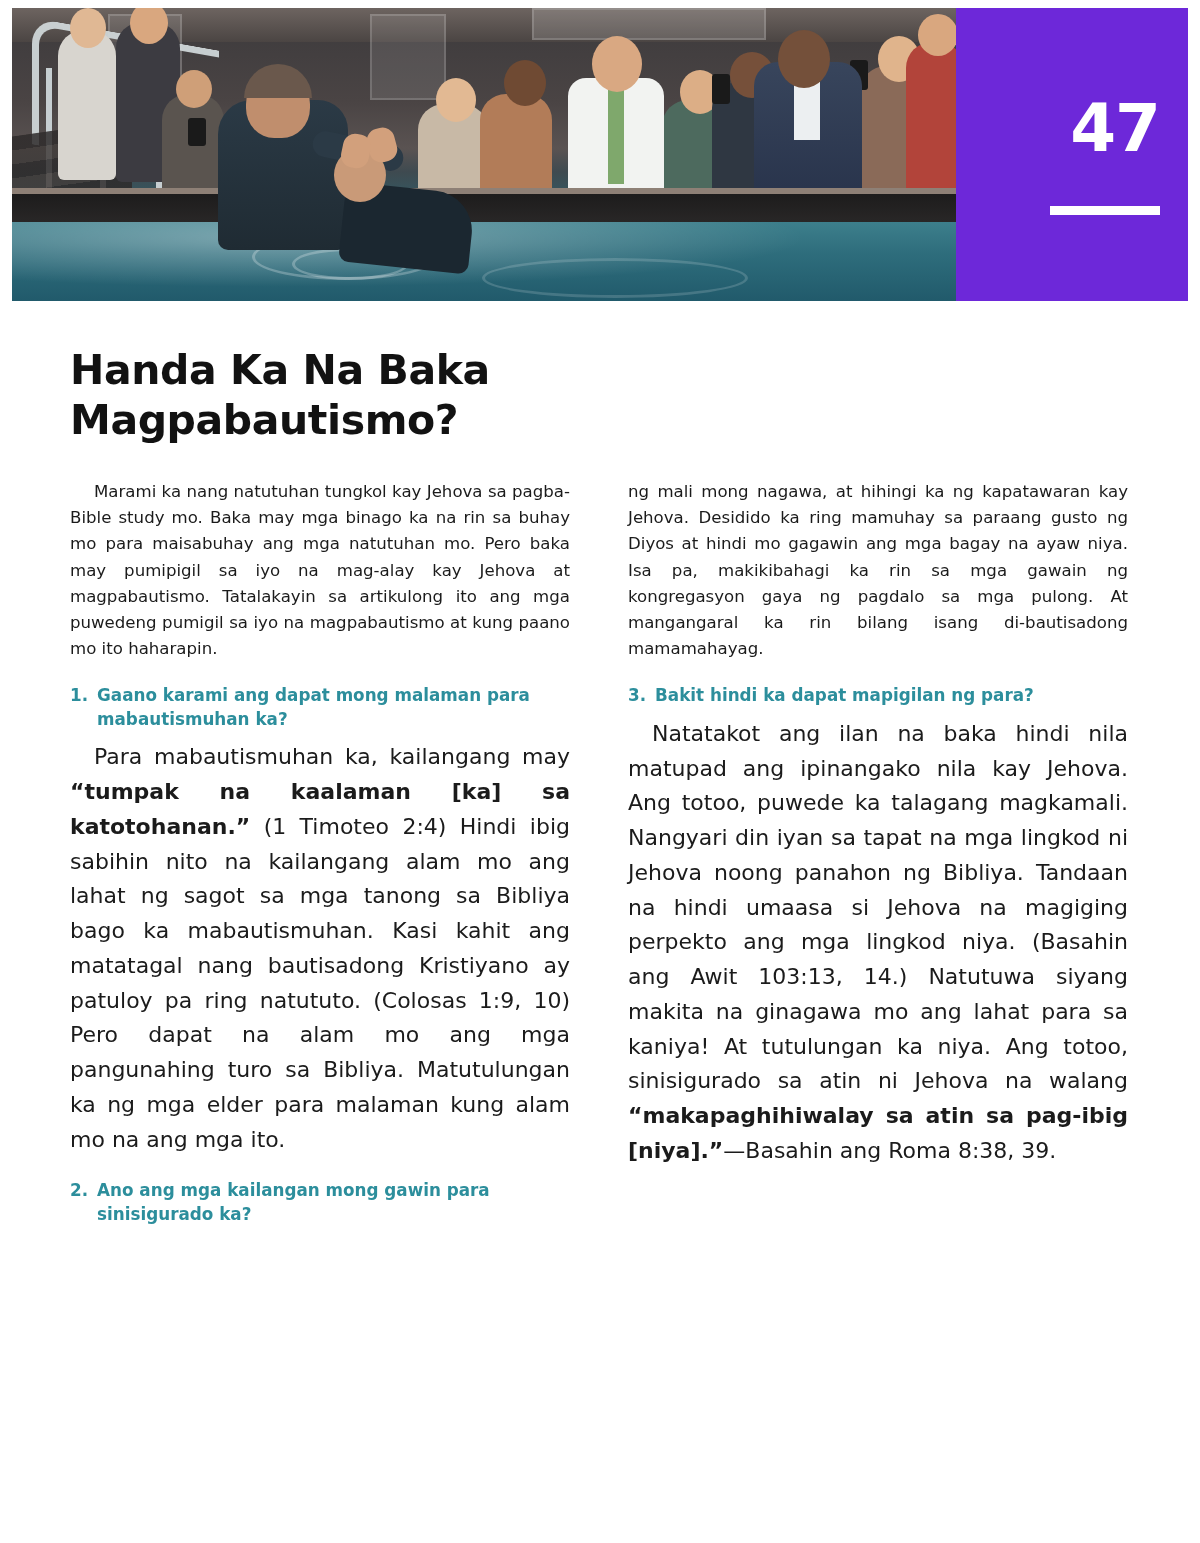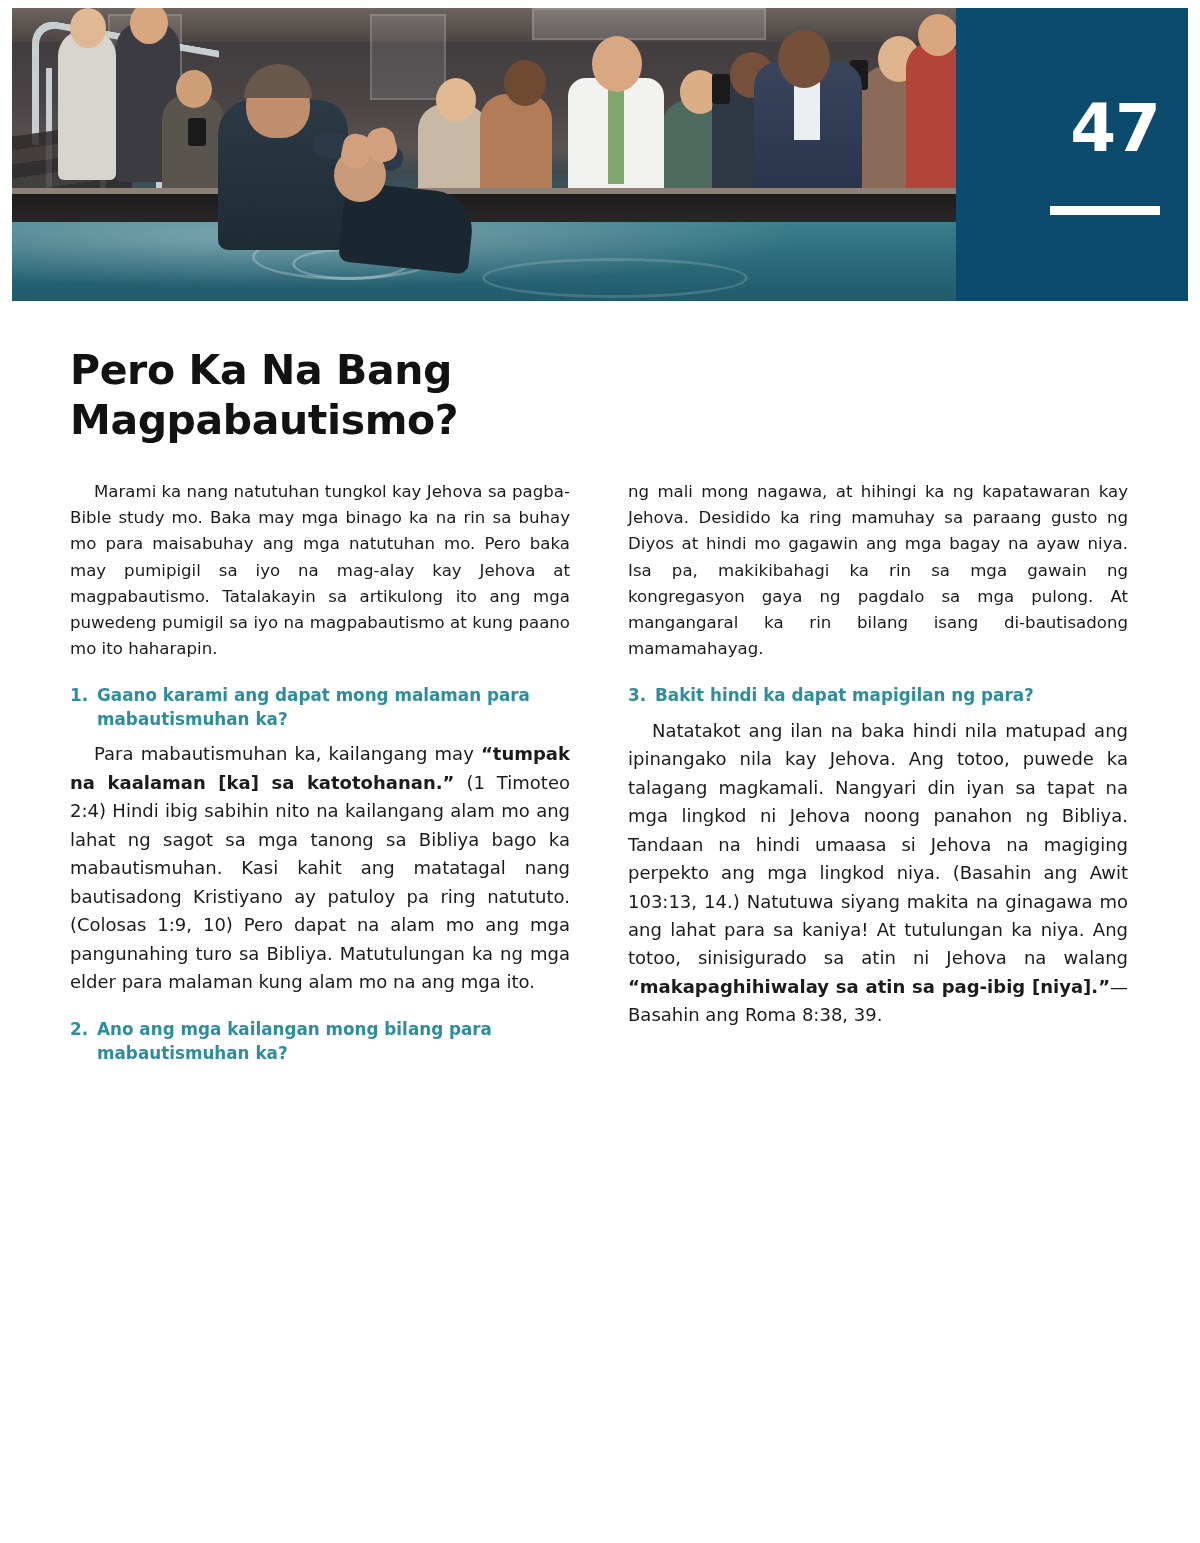--- a/index.html
+++ b/index.html
@@ -28,21 +28,21 @@
   .hero-photo {
     position: relative;
     width: 944px;
     height: 293px;
     overflow: hidden;
     background: #2b2b33;
   }
   .hero-number-panel {
     width: 232px;
     height: 293px;
-    background: #0c4a6e;
+    background: #6d28d9;
     position: relative;
   }
   .hero-number {
     position: absolute;
     left: 0;
     right: 28px;
     top: 88px;
     text-align: right;
     color: #ffffff;
     font-family: "DejaVu Sans", sans-serif;
@@ -233,21 +233,21 @@
     display: flex;
     gap: 9px;
     color: #2c8e9c;
     font-weight: bold;
     font-size: 16.8px;
     line-height: 1.4;
     margin-bottom: 9px;
   }
   .qa-num { white-space: nowrap; }
   .qa-body {
-    font-size: 18px;
+    font-size: 22px;
     line-height: 1.58;
     text-align: justify;
     text-indent: 24px;
   }
   b { font-weight: bold; }
 </style>
 </head>
 <body>
 
 <div class="hero">
@@ -316,42 +316,42 @@
   </div>
 
   <div class="hero-number-panel">
     <div class="hero-number">47</div>
     <div class="hero-rule"></div>
   </div>
 </div>
 
 <div class="article">
 
-  <h1 class="title">Pero Ka Na Bang Magpabautismo?</h1>
+  <h1 class="title">Handa Ka Na Baka Magpabautismo?</h1>
 
   <div class="columns">
 
     <div class="col">
 
       <p class="body indent">Marami ka nang natutuhan tungkol kay Jehova sa pagba-Bible study mo. Baka may mga binago ka na rin sa buhay mo para maisabuhay ang mga natutuhan mo. Pero baka may pumipigil sa iyo na mag-alay kay Jehova at magpabautismo. Tatalakayin sa artikulong ito ang mga puwedeng pumigil sa iyo na magpabautismo at kung paano mo ito haharapin.</p>
 
       <div class="qa">
         <div class="qa-head">
           <span class="qa-num">1.</span>
           <span>Gaano karami ang dapat mong malaman para mabautismuhan ka?</span>
         </div>
         <div class="qa-body">
           <span>Para mabautismuhan ka, kailangang may </span><b>“tumpak na kaalaman [ka] sa katotohanan.”</b><span> (1 Timoteo 2:4) Hindi ibig sabihin nito na kailangang alam mo ang lahat ng sagot sa mga tanong sa Bibliya bago ka mabautismuhan. Kasi kahit ang matatagal nang bautisadong Kristiyano ay patuloy pa ring natututo. (Colosas 1:9, 10) Pero dapat na alam mo ang mga pangunahing turo sa Bibliya. Matutulungan ka ng mga elder para malaman kung alam mo na ang mga ito.</span>
         </div>
       </div>
 
       <div class="qa">
         <div class="qa-head">
           <span class="qa-num">2.</span>
-          <span>Ano ang mga kailangan mong bilang para mabautismuhan ka?</span>
+          <span>Ano ang mga kailangan mong gawin para sinisigurado ka?</span>
         </div>
       </div>
 
     </div>
 
     <div class="col">
 
       <p class="body">ng mali mong nagawa, at hihingi ka ng kapatawaran kay Jehova. Desidido ka ring mamuhay sa paraang gusto ng Diyos at hindi mo gagawin ang mga bagay na ayaw niya. Isa pa, makikibahagi ka rin sa mga gawain ng kongregasyon gaya ng pagdalo sa mga pulong. At mangangaral ka rin bilang isang di-bautisadong mamamahayag.</p>
 
       <div class="qa">

